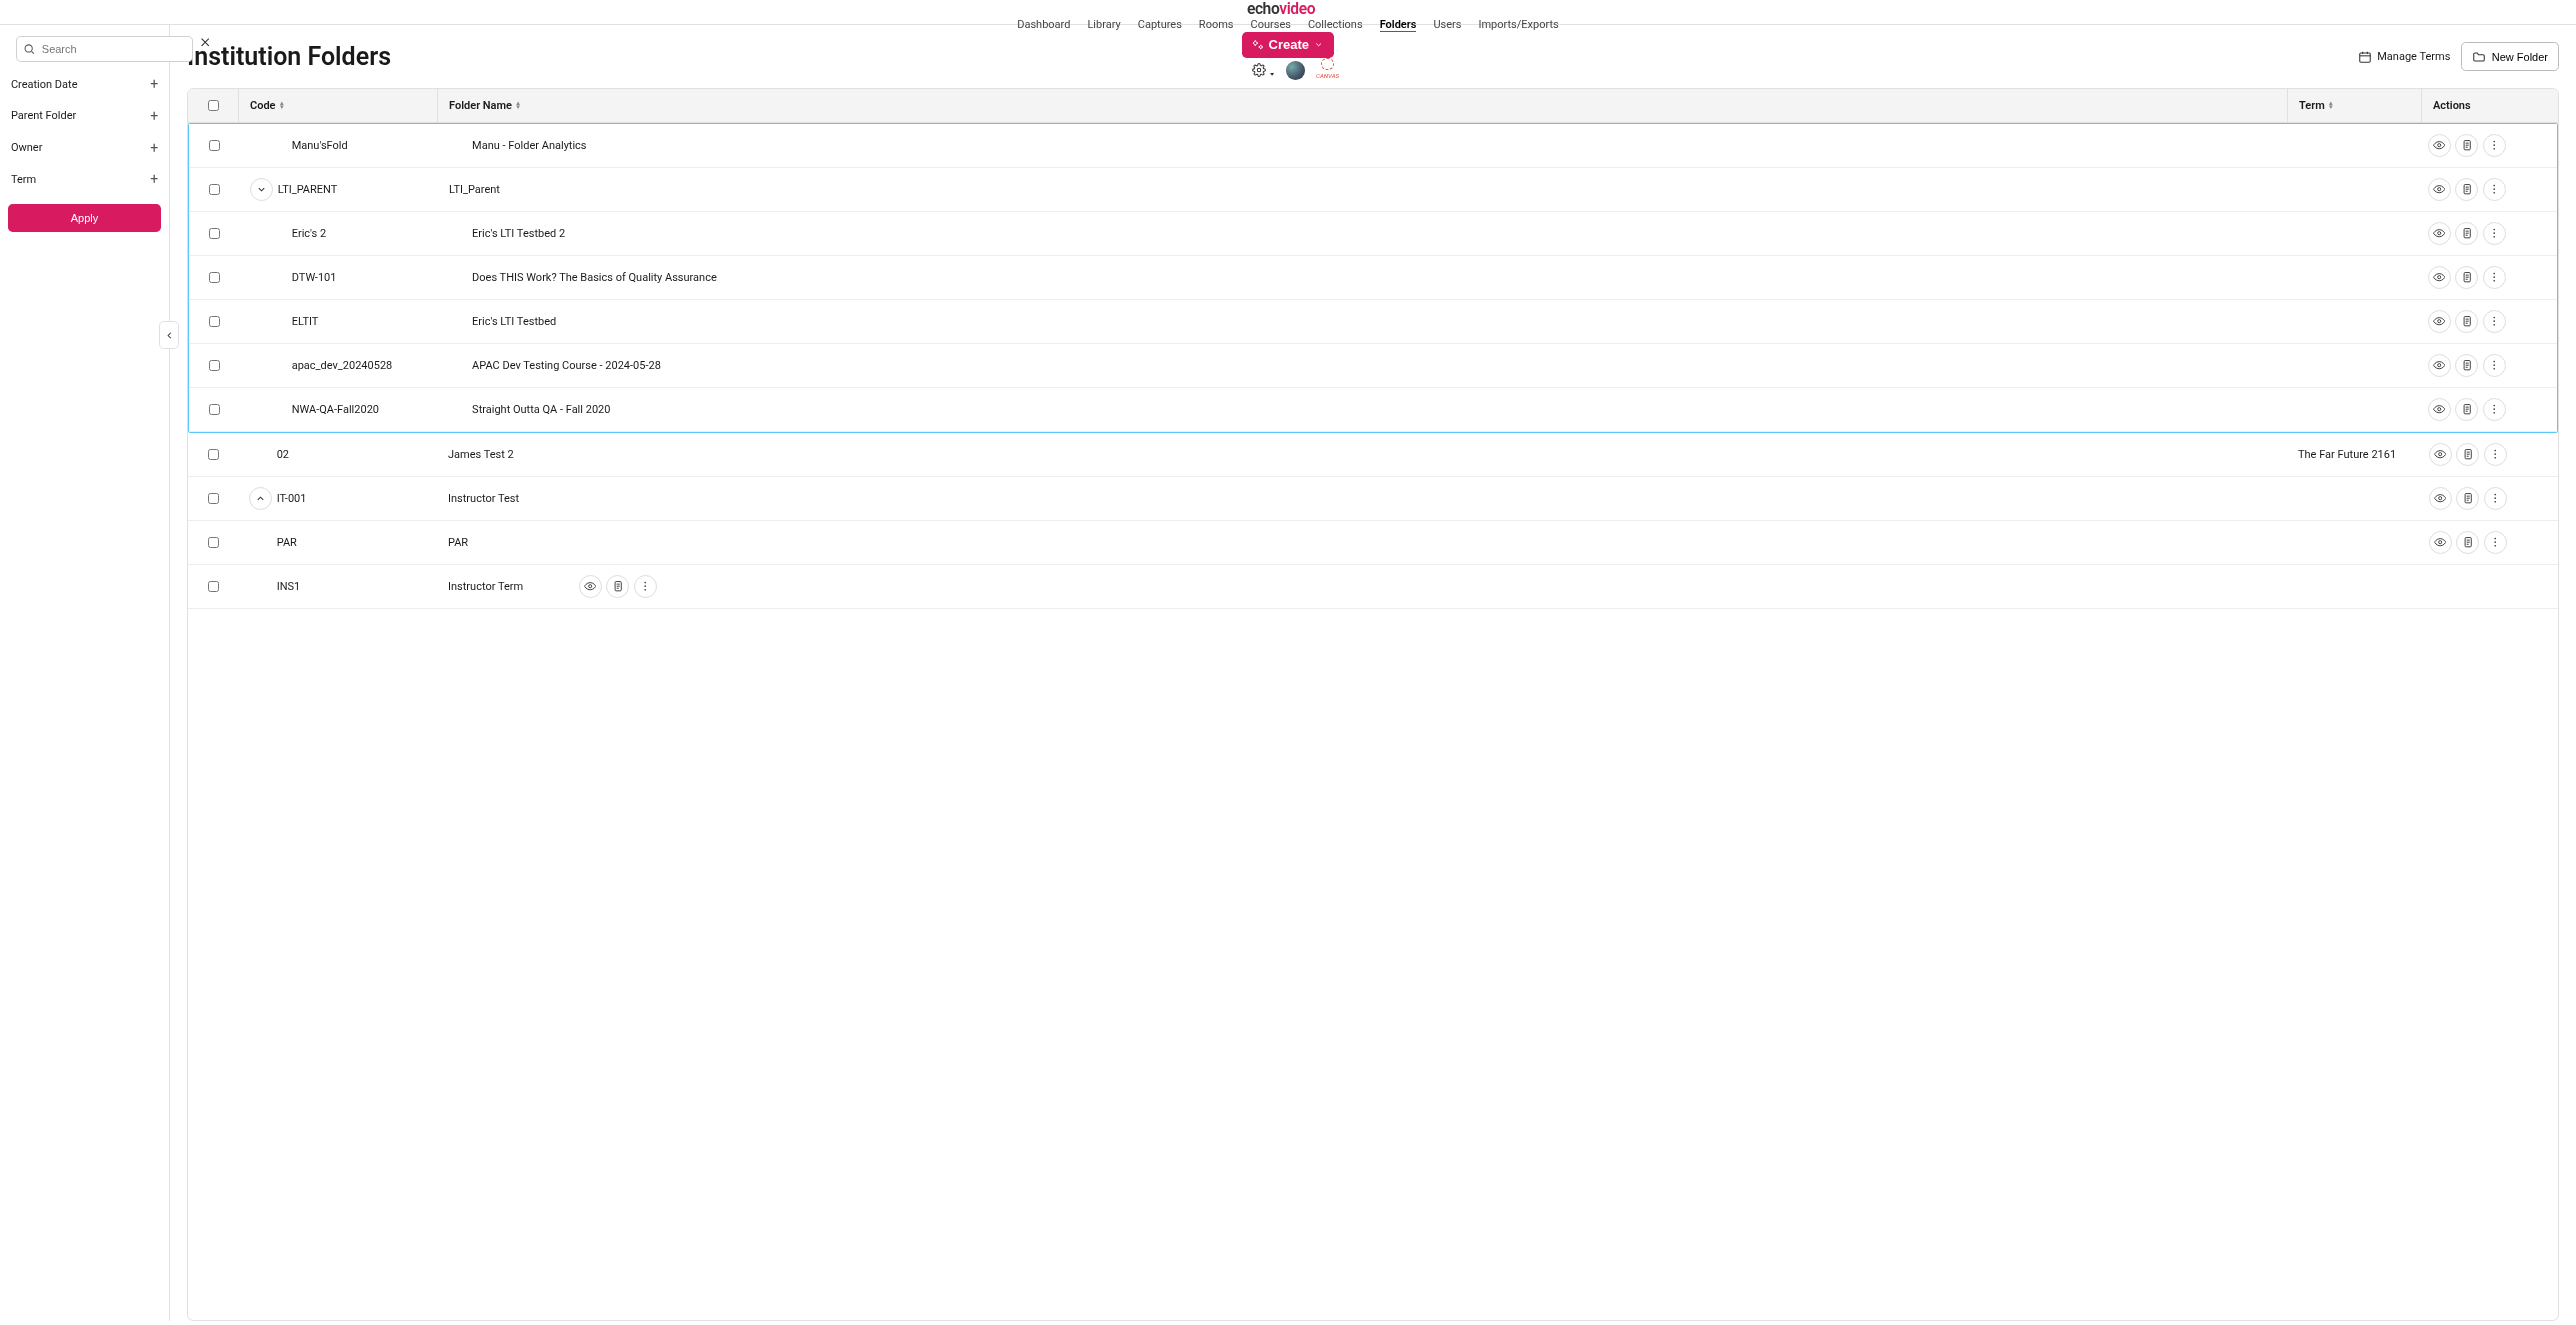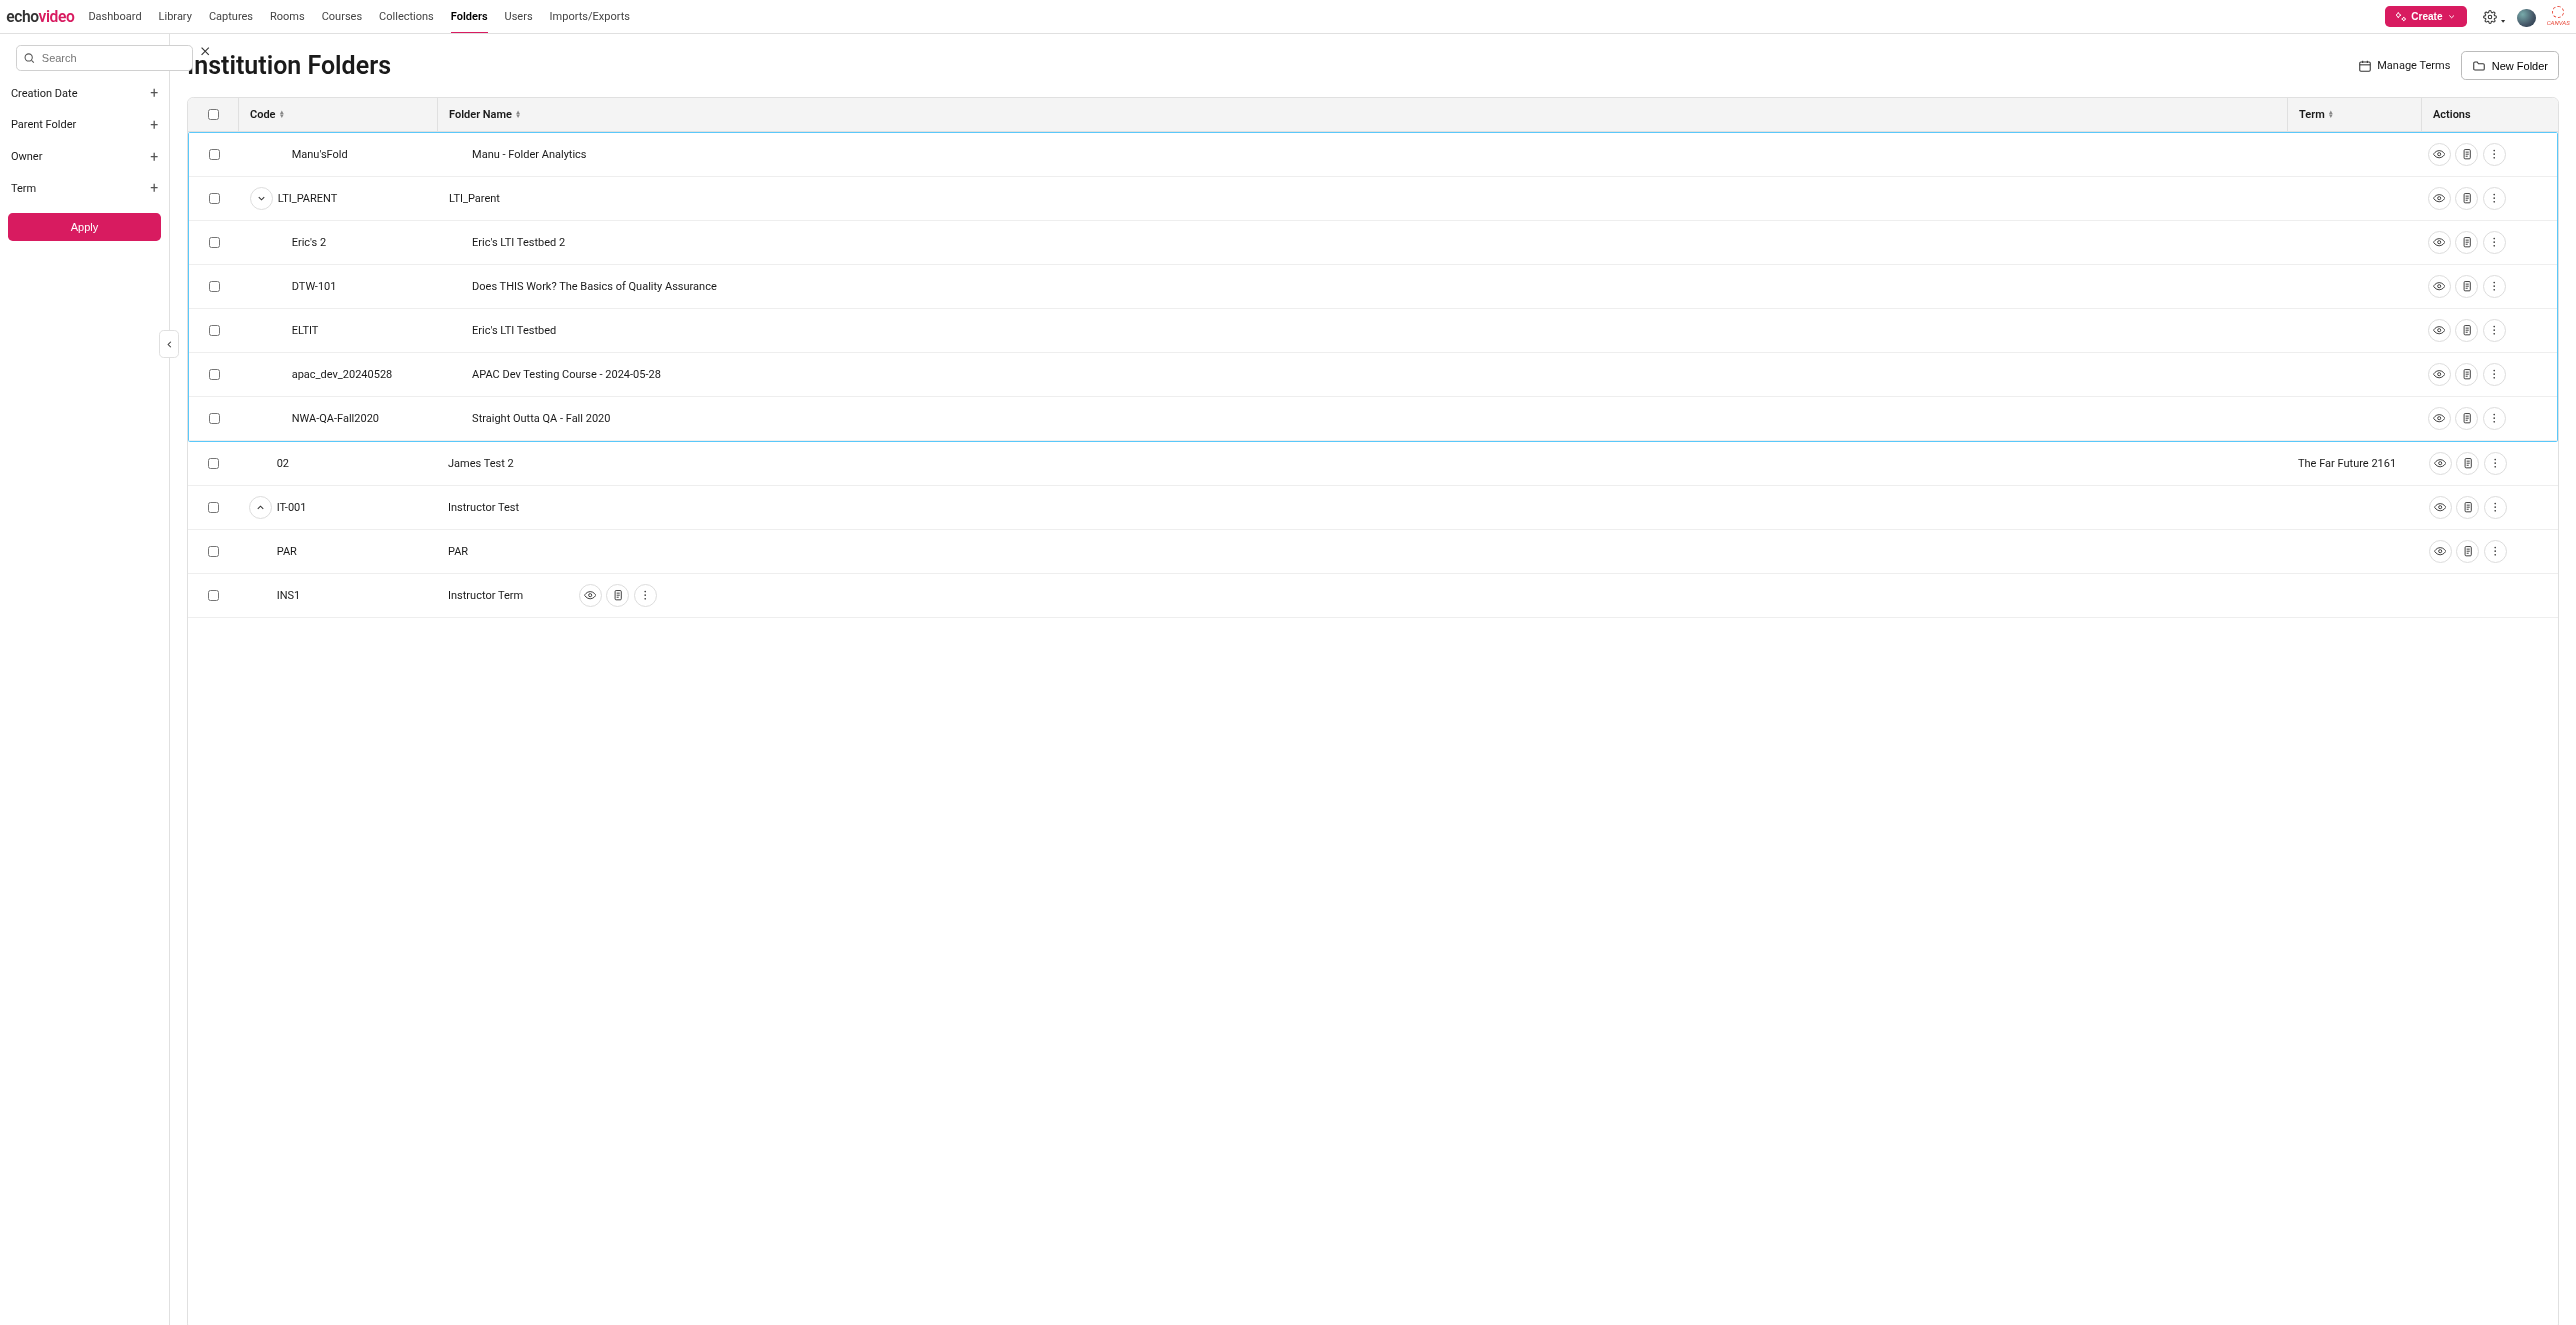--- a/index.html
+++ b/index.html
@@ -1,24 +1,24 @@
 <!DOCTYPE html>
 <html style="font-size:12.4px"><head>
 <meta charset="utf-8">
 <style>
 * { box-sizing: border-box; margin: 0; padding: 0; }
 body { font-family: -apple-system, BlinkMacSystemFont, "Segoe UI", Roboto, sans-serif; font-size: 11px; color: #1a1a1a; background: #fff; }
-.header { display: flex; align-items: center; height: 34px; border-bottom: 0.8px solid #e0e0e0; padding: 0 6.2px; }
+.header { display: flex; align-items: center; height: 25px; border-bottom: 0.8px solid #e0e0e0; padding: 0 6.2px; flex-direction: column; }
 .logo { font-size: 15.6px; font-weight: 600; letter-spacing: -0.4px; margin-right: 14px; }
 .logo .echo { color: #333; }
 .logo .video { color: #d81b60; }
 .nav { display: flex; gap: 17px; flex: 1; align-items: center; height: 100%; }
 .nav-item { color: #444; text-decoration: none; height: 100%; display: flex; align-items: center; border-bottom: 1.6px solid transparent; cursor: pointer; }
 .nav-item.active { color: #000; font-weight: 600; border-bottom-color: #d81b60; }
-.create-btn { background: #d81b60; color: #fff; border: none; border-radius: 4.7px; padding: 5.4px 11px; font-size: 10px; font-weight: 600; display: flex; align-items: center; gap: 4.7px; cursor: pointer; }
+.create-btn { background: #d81b60; color: #fff; border: none; border-radius: 4.7px; padding: 5.4px 11px; font-size: 13px; font-weight: 600; display: flex; align-items: center; gap: 4.7px; cursor: pointer; }
 .header-right { display: flex; align-items: flex-end; gap: 11px; margin-left: 15.6px; font-style: italic; }
 .gear-icon, .avatar, .canvas-logo { cursor: pointer; }
 .avatar { width: 18.7px; height: 18.7px; border-radius: 50%; background: radial-gradient(circle at 30% 30%, #7aa 0%, #456 60%, #234 100%); }
 .canvas-logo { font-size: 6.2px; color: #e84c3d; display:flex; flex-direction:column; align-items:center; gap:1.6px;}
 .canvas-logo .mark { width:12.4px; height:12.4px; border:1.2px dashed #e84c3d; border-radius:50%;}
 .main-wrap { display: flex; height: calc(100vh - 29px); position: relative; }
 .sidebar { width: 170px; border-right: 0.8px solid #e0e0e0; padding: 11px 7.8px; display: flex; flex-direction: column; gap: 6.2px; position: relative; }
 .search-row { display: flex; align-items: flex-start; gap: 6.2px; padding-left: 8px; }
 .search-input { flex: 1; border: 0.8px solid #d0d0d0; border-radius: 4.7px; padding: 6.2px 7.8px 6.2px 25px; font-size: 11px; }
 .search-wrap { position: relative; flex: 1; }

